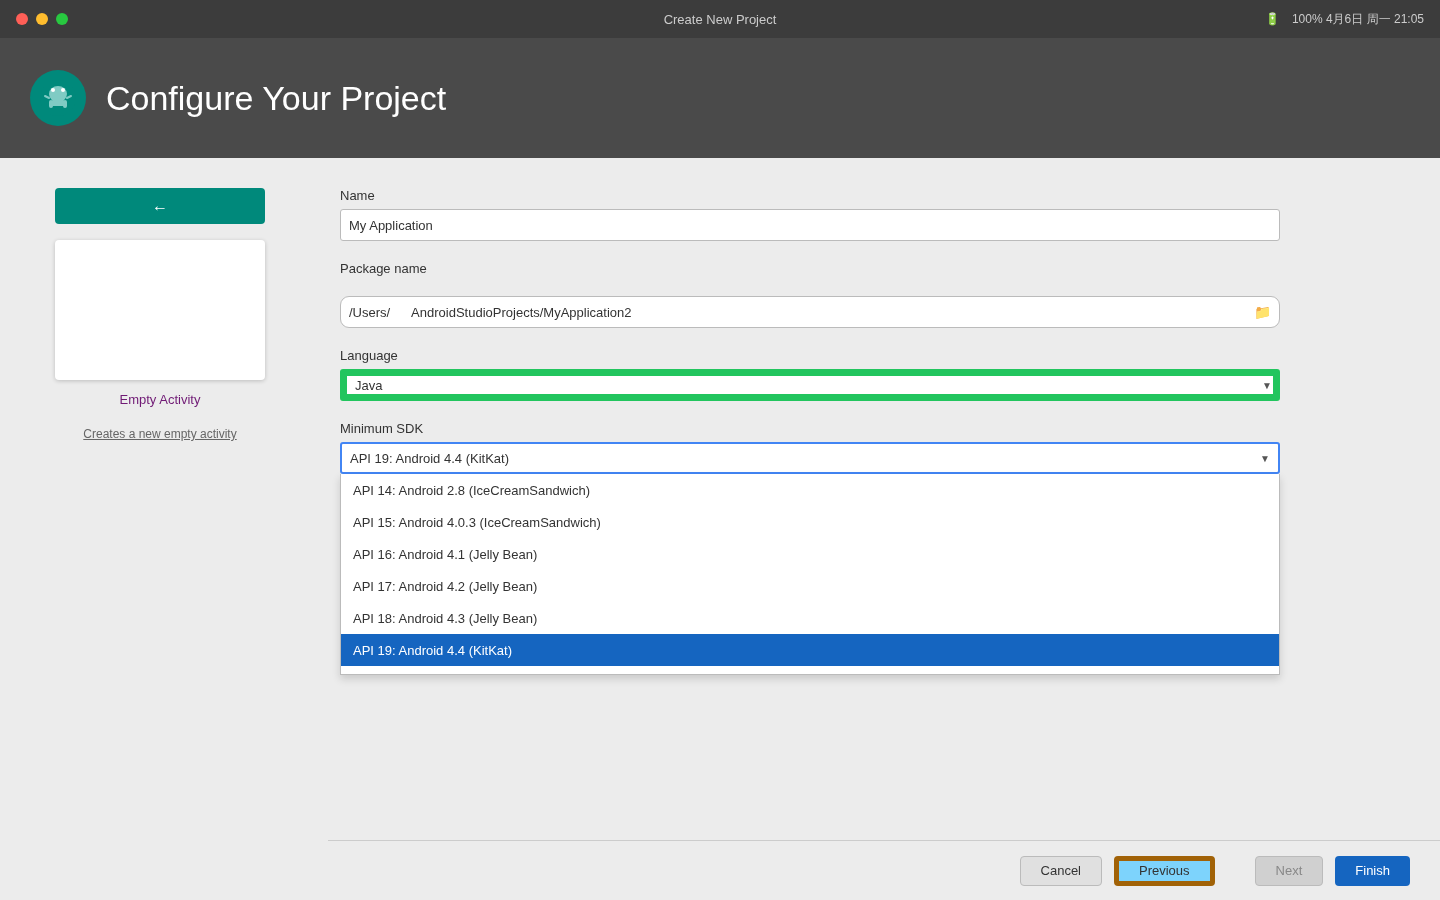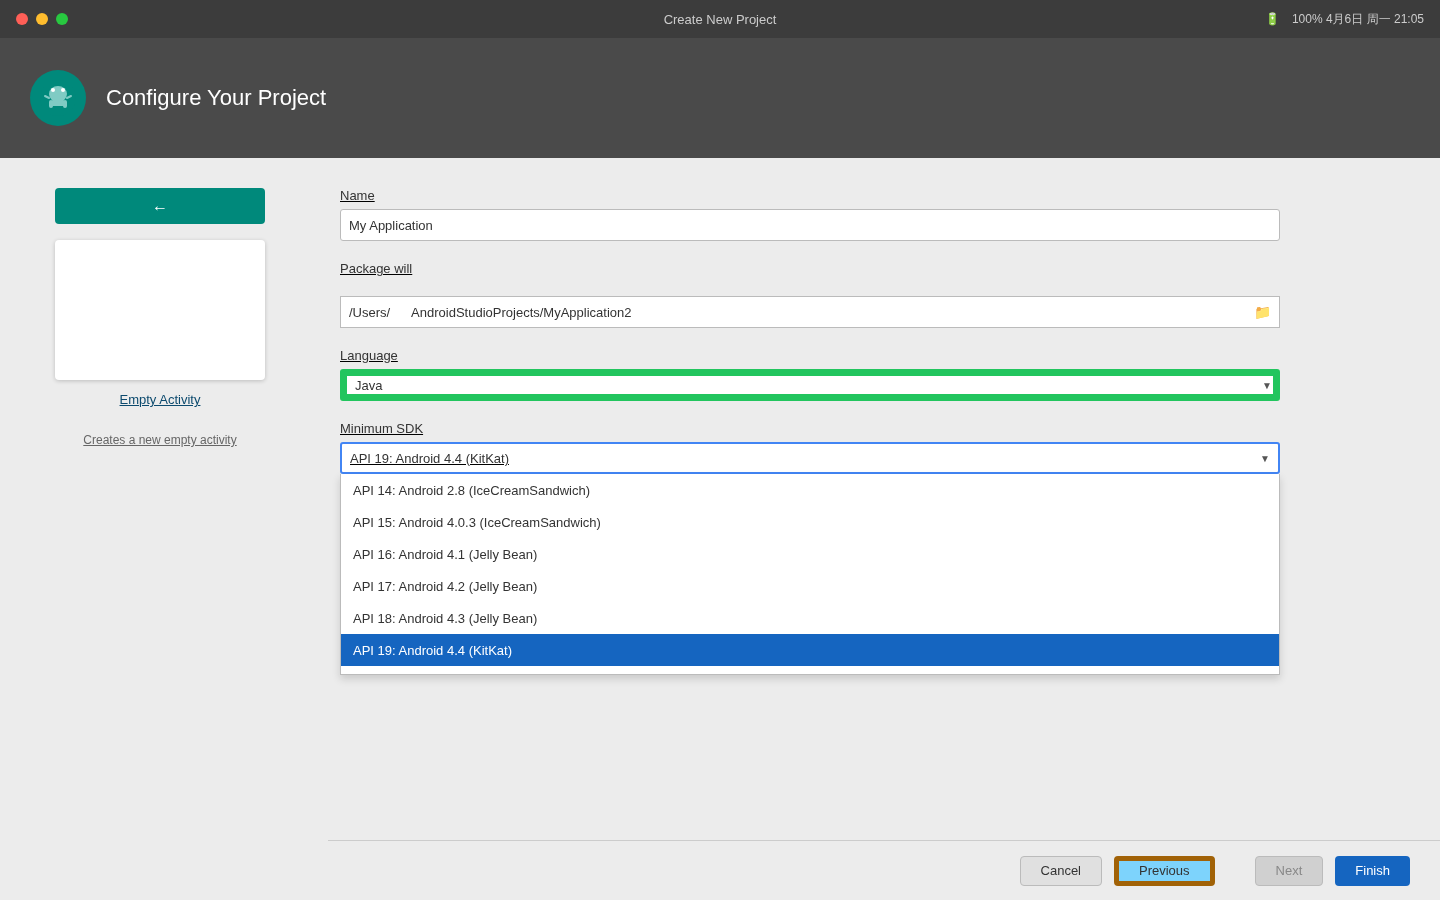--- a/index.html
+++ b/index.html
@@ -68,21 +68,21 @@
       background: #00897B;
       border-radius: 50%;
       display: flex;
       align-items: center;
       justify-content: center;
       color: white;
       font-size: 24px;
     }
     .app-header-title {
       color: white;
-      font-size: 22px;
+      font-size: 34px;
       font-weight: 300;
     }
 
     
     .main-content {
       display: flex;
       height: calc(900px - 38px - 120px);
       background: #ececec;
     }
 
@@ -110,37 +110,34 @@
     .preview-card {
       width: 210px;
       height: 140px;
       background: white;
       border-radius: 4px;
       box-shadow: 0 1px 4px rgba(0,0,0,0.2);
       margin-bottom: 12px;
     }
     .preview-label {
       font-size: 13px;
-      color: #0c4a6e;
-      margin-bottom: 6px;
-      text-decoration: underline;
+      color: #701a75;
     }
     .preview-description {
       font-size: 12px;
       color: #666;
       margin-top: 20px;
       text-decoration: underline;
     }
 
     
     .right-panel {
       flex: 1;
       padding: 30px 60px 4px 20px;
       position: relative;
-      text-decoration: underline;
     }
 
     .form-group {
       margin-bottom: 20px;
     }
     .form-label {
       font-size: 13px;
       color: #333;
       margin-bottom: 6px;
       display: block;
@@ -158,21 +155,21 @@
     }
 
     .location-input-wrap {
       position: relative;
       width: 940px;
     }
     .location-input {
       width: 100%;
       height: 32px;
       border: 1px solid #bbb;
-      border-radius: 0;
+      border-radius: 9px;
       padding: 0 32px 0 8px;
       font-size: 13px;
       background: white;
       color: #333;
       outline: none;
     }
     .folder-icon {
       position: absolute;
       right: 8px;
       top: 50%;
@@ -403,21 +400,21 @@
   </div>
 
   <div class="right-panel">
 
     <div class="form-group">
       <label class="form-label">Name</label>
       <input class="form-input" type="text" value="My Application" style="">
     </div>
 
     <div class="form-group">
-      <label class="form-label">Package will</label>
+      <label class="form-label">Package name</label>
     </div>
 
     <div class="form-group">
       <div class="location-input-wrap">
         <input class="location-input" type="text" value="/Users/      AndroidStudioProjects/MyApplication2" style="">
         <span class="folder-icon">📁</span>
       </div>
     </div>
 
     <div class="form-group">

